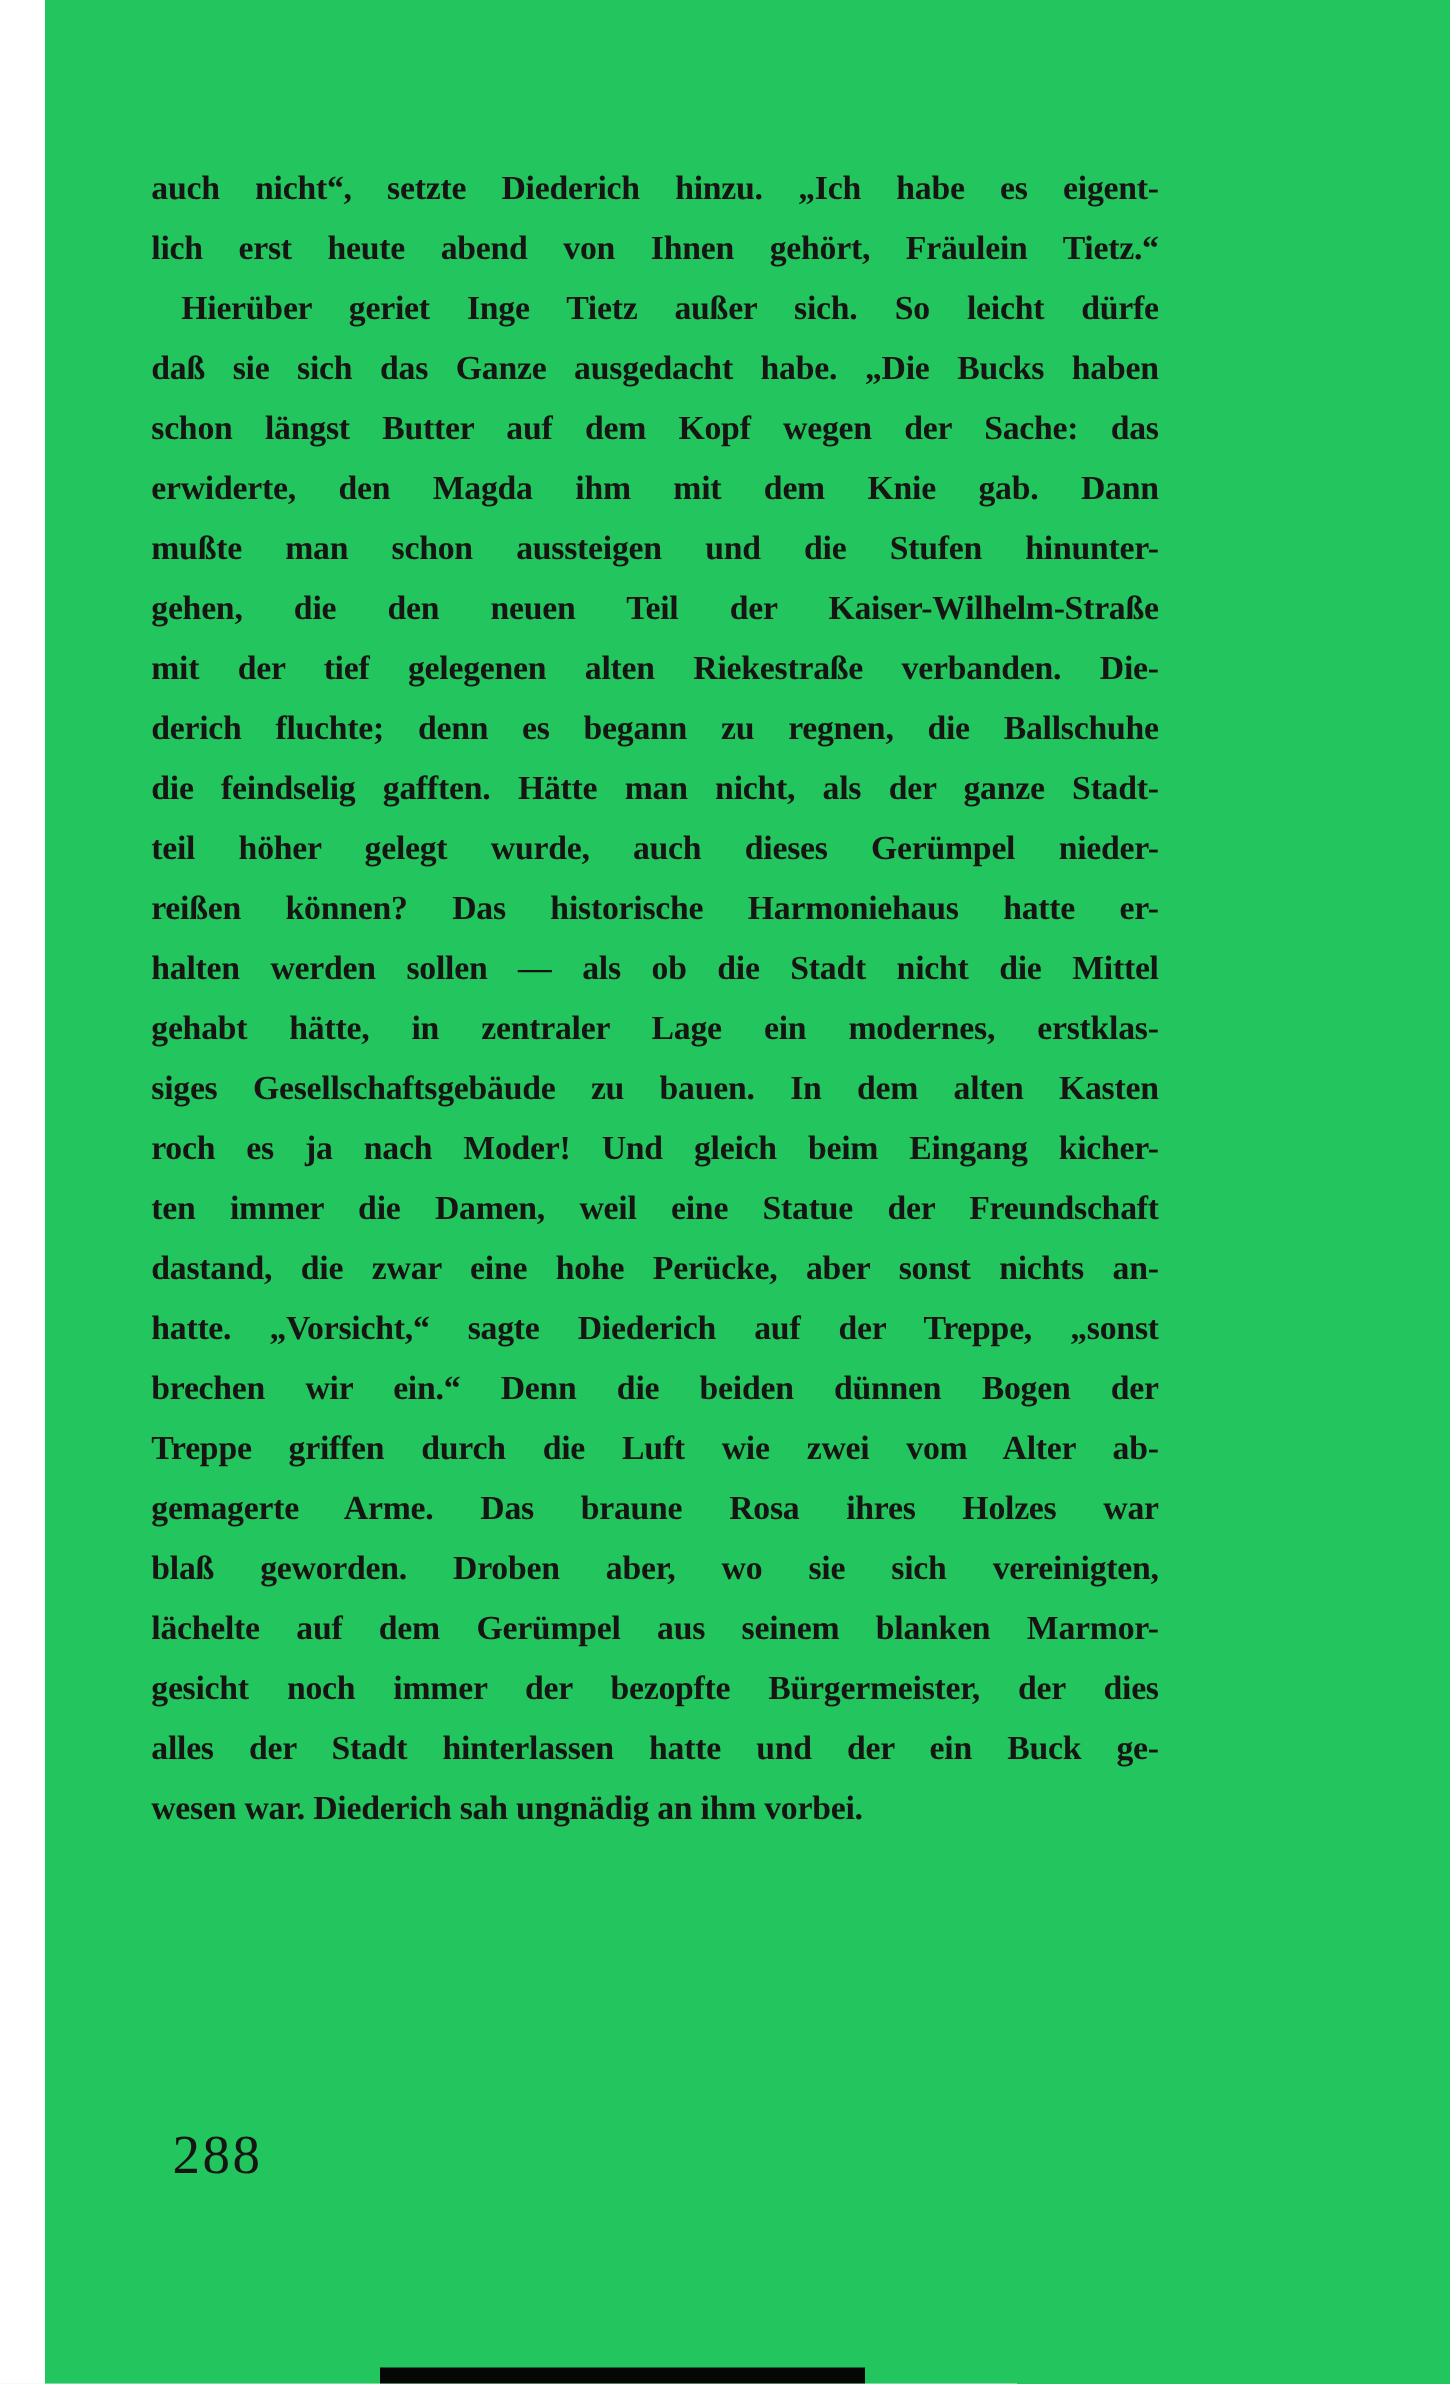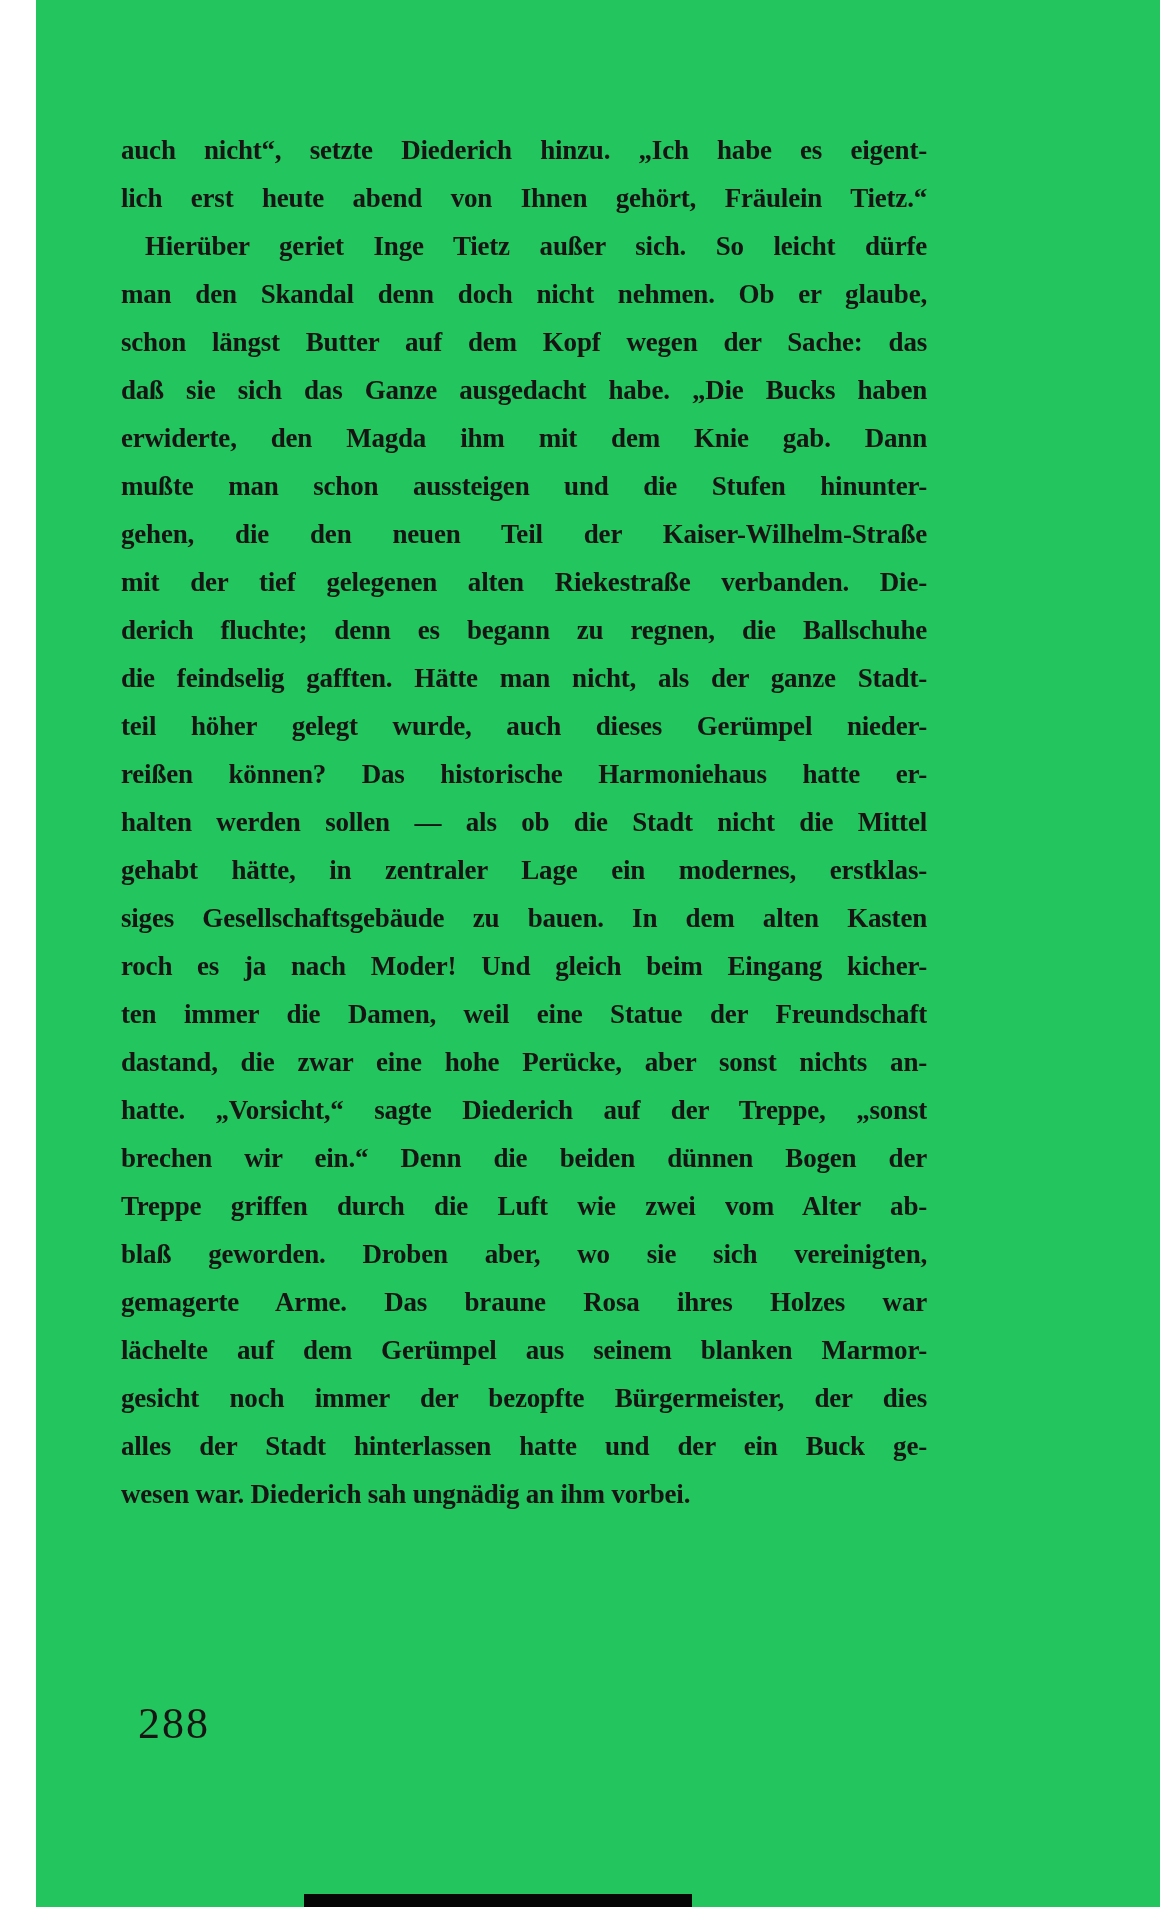--- a/index.html
+++ b/index.html
@@ -60,42 +60,41 @@
   }
 </style>
 </head>
 <body>
 
 <div class="page" style="background: #22c55e; margin-left: 36px;">
   <div class="text-block" id="text-block">
       <div class="line" style="color: rgb(23, 21, 19);">auch nicht“, setzte Diederich hinzu. „Ich habe es eigent-</div>
       <div class="line" style="color: rgb(23, 21, 19);">lich erst heute abend von Ihnen gehört, Fräulein Tietz.“</div>
       <div class="line indent" style="color: rgb(23, 21, 19);">Hierüber geriet Inge Tietz außer sich. So leicht dürfe</div>
-      <div class="line" style="color: rgb(23, 21, 19);">man den Skandal denn doch nicht nehmen. Ob er glaube,</div>
+      <div class="line" style="color: rgb(23, 21, 19);">daß sie sich das Ganze ausgedacht habe. „Die Bucks haben</div>
       <div class="line" style="color: rgb(23, 21, 19);">schon längst Butter auf dem Kopf wegen der Sache: das</div>
-      <div class="line" style="color: rgb(23, 21, 19);">daß sie sich das Ganze ausgedacht habe. „Die Bucks haben</div>
       <div class="line" style="color: rgb(23, 21, 19);">erwiderte, den Magda ihm mit dem Knie gab. Dann</div>
       <div class="line" style="color: rgb(23, 21, 19);">mußte man schon aussteigen und die Stufen hinunter-</div>
       <div class="line" style="color: rgb(23, 21, 19);">gehen, die den neuen Teil der Kaiser-Wilhelm-Straße</div>
       <div class="line" style="color: rgb(23, 21, 19);">mit der tief gelegenen alten Riekestraße verbanden. Die-</div>
       <div class="line" style="color: rgb(23, 21, 19);">derich fluchte; denn es begann zu regnen, die Ballschuhe</div>
       <div class="line" style="color: rgb(23, 21, 19);">die feindselig gafften. Hätte man nicht, als der ganze Stadt-</div>
       <div class="line" style="color: rgb(23, 21, 19);">teil höher gelegt wurde, auch dieses Gerümpel nieder-</div>
       <div class="line" style="color: rgb(23, 21, 19);">reißen können? Das historische Harmoniehaus hatte er-</div>
       <div class="line" style="color: rgb(23, 21, 19);">halten werden sollen — als ob die Stadt nicht die Mittel</div>
       <div class="line" style="color: rgb(23, 21, 19);">gehabt hätte, in zentraler Lage ein modernes, erstklas-</div>
       <div class="line" style="color: rgb(23, 21, 19);">siges Gesellschaftsgebäude zu bauen. In dem alten Kasten</div>
       <div class="line" style="color: rgb(23, 21, 19);">roch es ja nach Moder! Und gleich beim Eingang kicher-</div>
       <div class="line" style="color: rgb(23, 21, 19);">ten immer die Damen, weil eine Statue der Freundschaft</div>
       <div class="line" style="color: rgb(23, 21, 19);">dastand, die zwar eine hohe Perücke, aber sonst nichts an-</div>
       <div class="line" style="color: rgb(23, 21, 19);">hatte. „Vorsicht,“ sagte Diederich auf der Treppe, „sonst</div>
       <div class="line" style="color: rgb(23, 21, 19);">brechen wir ein.“ Denn die beiden dünnen Bogen der</div>
       <div class="line" style="color: rgb(23, 21, 19);">Treppe griffen durch die Luft wie zwei vom Alter ab-</div>
+      <div class="line" style="color: rgb(23, 21, 19);">gemagerte Arme. Das braune Rosa ihres Holzes war</div>
       <div class="line" style="color: rgb(23, 21, 19);">blaß geworden. Droben aber, wo sie sich vereinigten,</div>
-      <div class="line" style="color: rgb(23, 21, 19);">gemagerte Arme. Das braune Rosa ihres Holzes war</div>
       <div class="line" style="color: rgb(23, 21, 19);">lächelte auf dem Gerümpel aus seinem blanken Marmor-</div>
       <div class="line" style="color: rgb(23, 21, 19);">gesicht noch immer der bezopfte Bürgermeister, der dies</div>
       <div class="line" style="color: rgb(23, 21, 19);">alles der Stadt hinterlassen hatte und der ein Buck ge-</div>
       <div class="line no-just" style="color: rgb(23, 21, 19);">wesen war. Diederich sah ungnädig an ihm vorbei.</div>
     </div>
   <div class="page-number" style="color: rgb(23, 21, 19);">288</div>
   <div class="scan-artifact-bar"></div>
 </div>
 
 </body></html>

